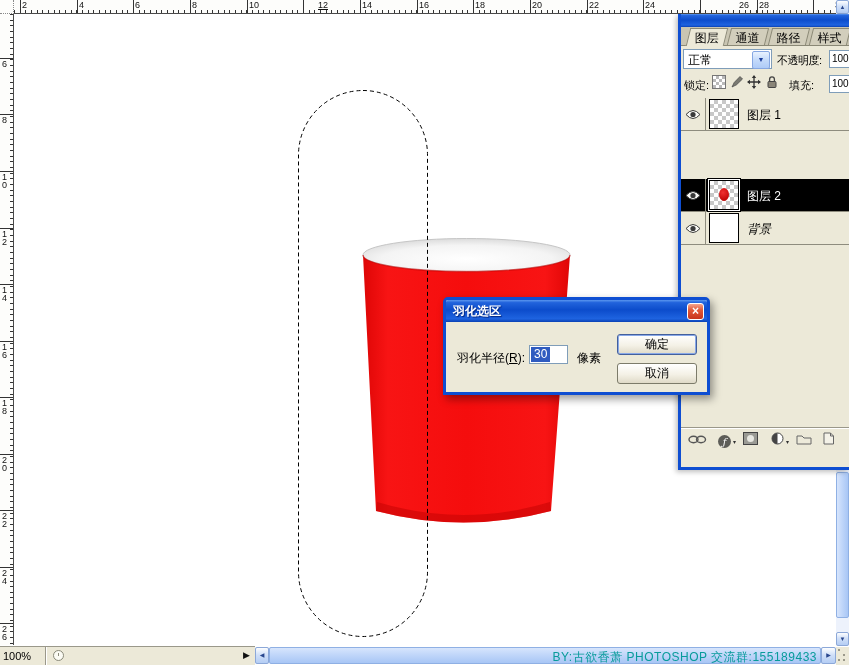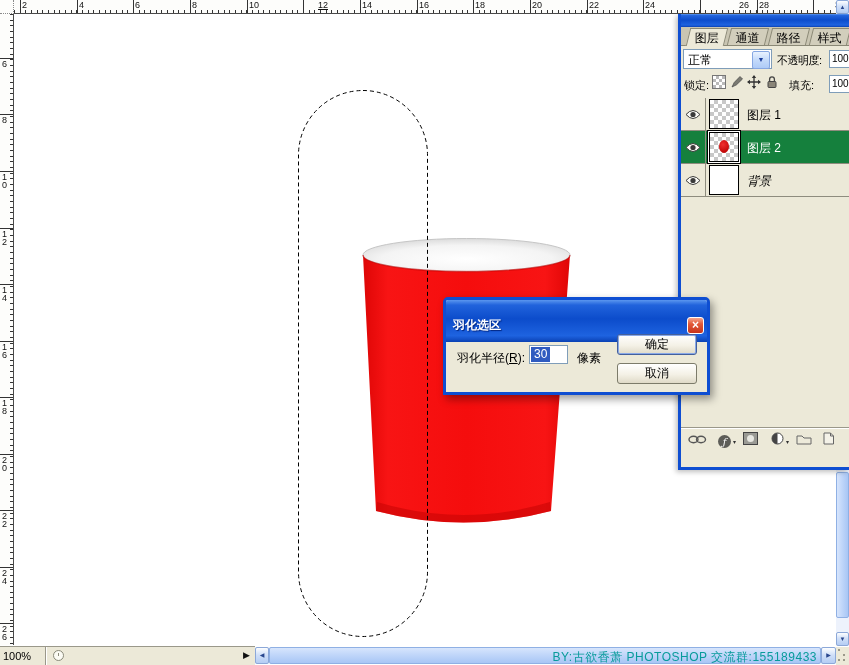--- a/index.html
+++ b/index.html
@@ -51,21 +51,21 @@
            box-sizing:border-box;font-size:10px;line-height:16px;padding-left:2px;overflow:hidden;}
   .lock-label{position:absolute;left:3px;top:32px;font-size:11px;}
   .lock-icon{position:absolute;top:29px;width:14px;height:14px;}
   .mini-checker{background-color:#fff;border:1px solid #777;box-sizing:border-box;
     background-image:linear-gradient(45deg,#b9b9b9 25%,transparent 25%,transparent 75%,#b9b9b9 75%),
                      linear-gradient(45deg,#b9b9b9 25%,transparent 25%,transparent 75%,#b9b9b9 75%);
     background-size:6px 6px;background-position:0 0,3px 3px;}
   .fill-label{position:absolute;left:108px;top:32px;font-size:11px;}
   .layer-list{position:absolute;left:0;top:52px;width:168px;}
   .layer-row{position:relative;height:32px;border-bottom:1px solid #8E8C7E;background:#ECE9D8;}
-  .layer-row.selected{background:#15803d;color:#fff;}
+  .layer-row.selected{background:#000000;color:#fff;margin-top:48px;}
   .eye-cell{position:absolute;left:0;top:0;width:24px;height:32px;border-right:1px solid #8E8C7E;
             display:flex;align-items:center;justify-content:center;}
   .thumb{position:absolute;left:28px;top:1px;width:30px;height:30px;border:1px solid #000;box-sizing:border-box;}
   .checker-bg{background-color:#fff;
     background-image:linear-gradient(45deg,#C8C8C8 25%,transparent 25%,transparent 75%,#C8C8C8 75%),
                      linear-gradient(45deg,#C8C8C8 25%,transparent 25%,transparent 75%,#C8C8C8 75%);
     background-size:8px 8px;background-position:0 0,4px 4px;}
   .layer-row.selected .thumb{box-shadow:0 0 0 1px #fff, 0 0 0 2px #000;}
   .blob{position:absolute;left:9px;top:7px;width:10px;height:13px;border-radius:50%;
         background:radial-gradient(circle at 40% 35%,#F03030,#C40808 70%);}
@@ -77,21 +77,21 @@
   .foot-icon{position:absolute;top:3px;}
   .fx-circle{display:inline-block;width:13px;height:13px;border-radius:50%;background:#5d5d58;color:#fff;
              font-style:italic;font-size:10px;line-height:13px;text-align:center;
              font-family:"DejaVu Serif","Liberation Serif",serif;}
   .tiny-caret{position:absolute;top:10px;font-size:6px;color:#333;}
 
   
   .dialog{position:absolute;left:443px;top:297px;width:267px;height:98px;z-index:5;box-sizing:border-box;
           border:3px solid #0E4ED2;border-radius:5px 5px 0 0;background:#ECE9D8;
           box-shadow:3px 4px 8px rgba(0,0,0,.4);}
-  .dialog-titlebar{height:34px;display:flex;align-items:center;padding:8px 3px 0 7px;border-radius:2px 2px 0 0;}
+  .dialog-titlebar{height:22px;display:flex;align-items:center;padding:0 3px 0 7px;border-radius:2px 2px 0 0;}
   .dialog-title{color:#fff;font-weight:bold;font-size:12px;text-shadow:1px 1px 1px #00247E;}
   .close-btn{margin-left:auto;width:17px;height:17px;box-sizing:border-box;text-align:center;line-height:14px;
              color:#fff;font-size:12px;font-weight:bold;border:1px solid #fff;border-radius:3px;
              background:linear-gradient(180deg,#F5A58E 0%,#E25938 40%,#C8341C 100%);}
   .dlg-label{position:absolute;left:11px;top:50px;font-size:12px;}
   .dlg-label u{text-decoration:underline;}
   .dlg-input{position:absolute;left:83px;top:45px;width:39px;height:19px;background:#fff;
              border:1px solid #7F9DB9;box-sizing:border-box;font-size:12px;}
   .dlg-input .sel{display:inline-block;margin:1px 0 0 1px;padding:0 3px;background:#2F5BC0;color:#fff;line-height:15px;}
   .dlg-unit{position:absolute;left:131px;top:50px;font-size:12px;}

